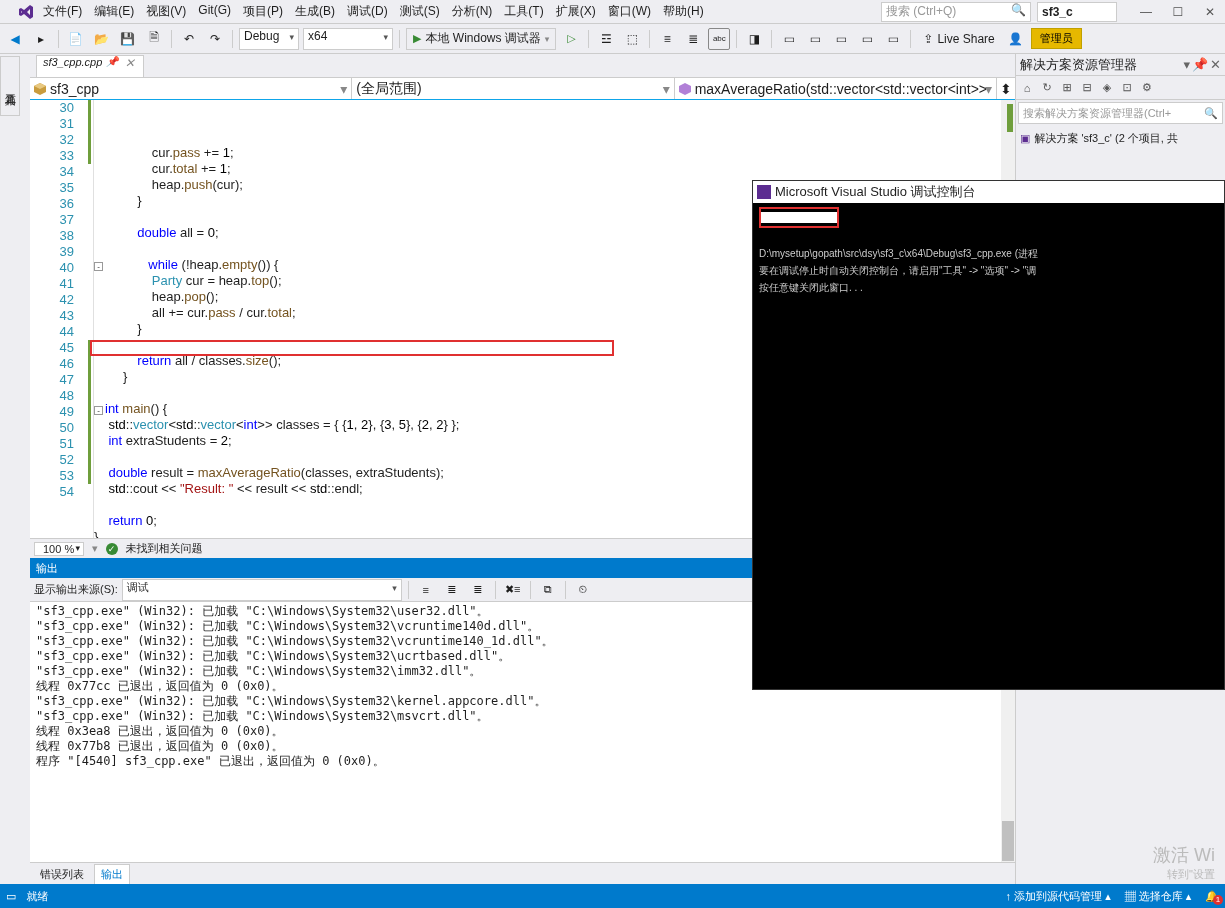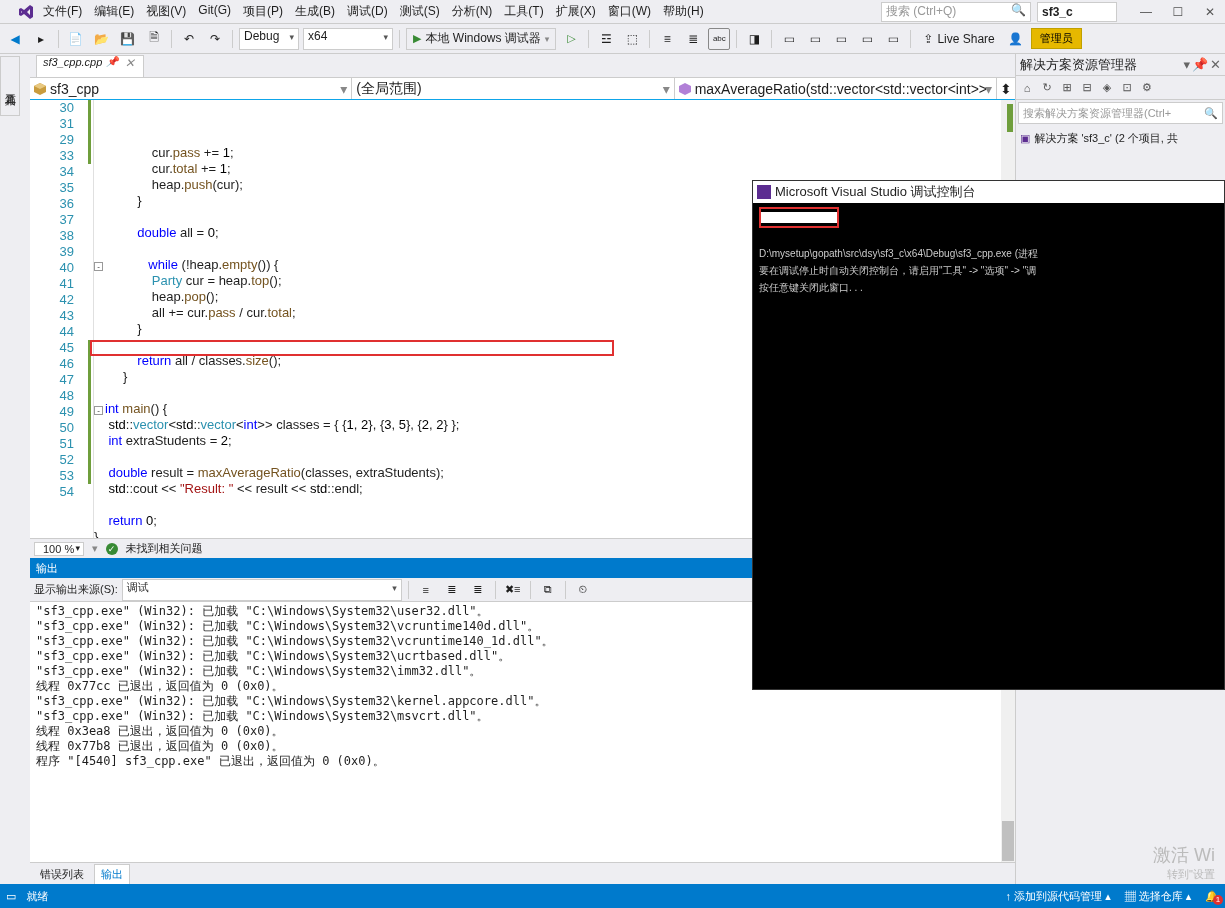--- a/index.html
+++ b/index.html
@@ -230,21 +230,21 @@
         <span>maxAverageRatio(std::vector&lt;std::vector&lt;int&gt;&gt;</span>
           <span class="dd">▾</span>
       </div>
       <div style="width:18px;display:flex;align-items:center;justify-content:center">⬍</div>
     </div>
 
     <div class="code-editor">
       <div class="gutter" id="gutter">
           <div>30</div>
           <div>31</div>
-          <div>29</div>
+          <div>32</div>
           <div>33</div>
           <div>34</div>
           <div>35</div>
           <div>36</div>
           <div>37</div>
           <div>38</div>
           <div>39</div>
           <div>40</div>
           <div>41</div>
           <div>42</div>

